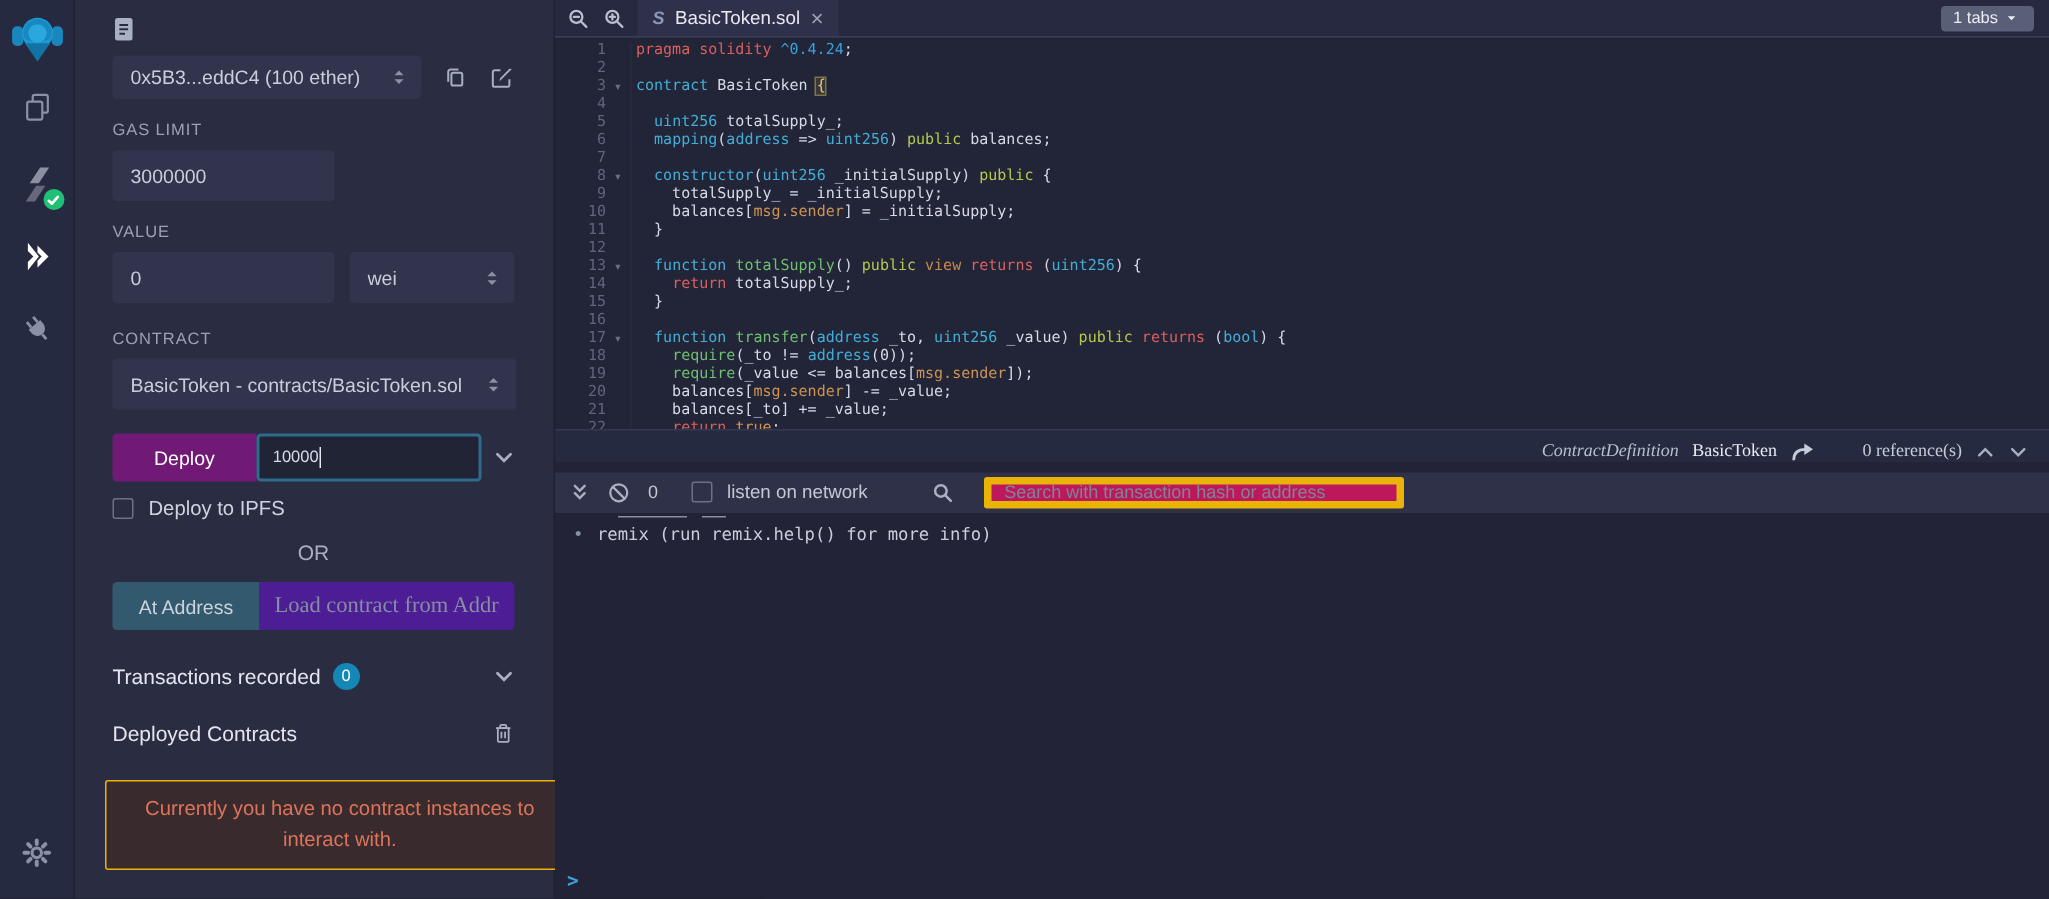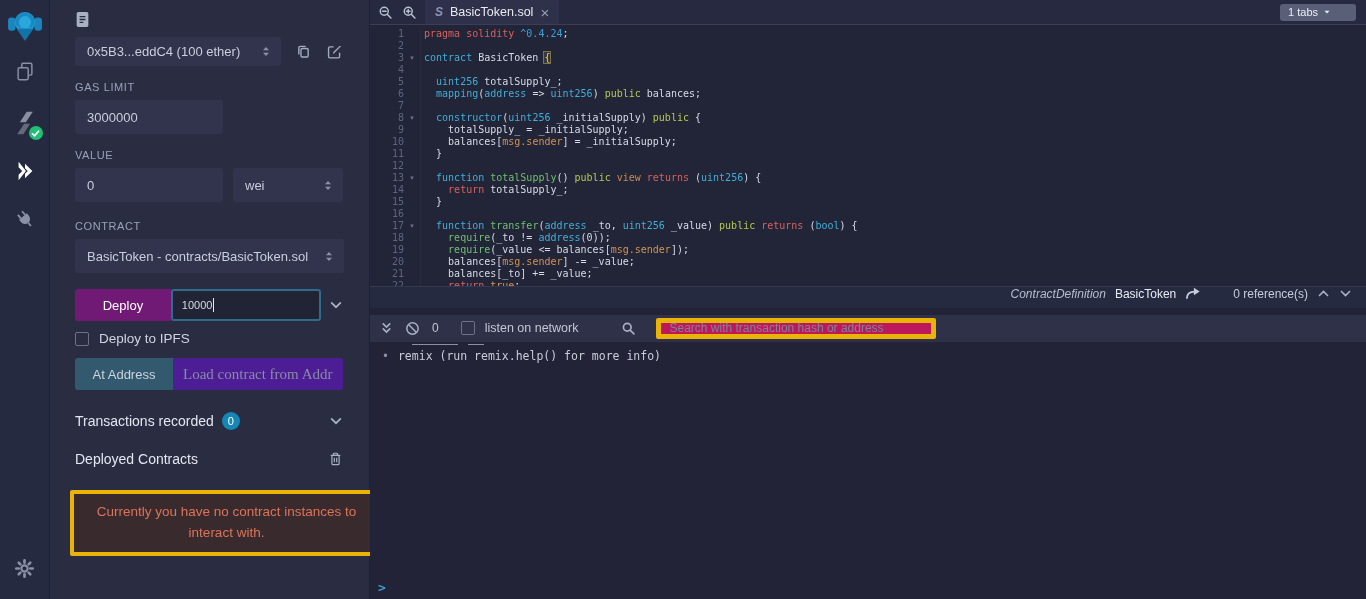--- a/index.html
+++ b/index.html
@@ -87,37 +87,37 @@
   .txrec-row { margin-top:22px; justify-content:flex-start; gap:8px; color:#e3e6ee; font-size:14px; }
   .count-badge { width:18px; height:18px; border-radius:50%; background:#1587b7; color:#fff;
     font-size:11px; display:flex; align-items:center; justify-content:center; }
   .row-spacer { flex:1; }
   .chev { color:#aab0c4; cursor:pointer; }
 
   .deployed-row { margin-top:21px; color:#e3e6ee; font-size:14px; }
 
   .warnbox {
     margin-top:23px; margin-left:-5px; width:313px; min-height:57px;
-    background:#392b2d; border:4px solid #eab308; border-radius:2px;
+    background:#392b2d; border:1px solid #eab308; border-radius:2px;
     color:#dc735a; font-size:13.5px; text-align:center; line-height:1.55;
     display:flex; align-items:center; justify-content:center; padding:8px 14px;
   }
 
   
   .editor-col { flex:1; min-width:0; display:flex; flex-direction:column; background:#222437; }
 
   .tabbar { height:25px; flex:none; background:#262940; display:flex; align-items:stretch;
             border-bottom:1px solid #3a3e58; }
   .zoom-ctrls { display:flex; align-items:center; gap:9px; padding:0 8px 0 8px; color:#b9bfd2; }
   .tab { background:#2e3149; display:flex; align-items:center; gap:7px; padding:0 10px;
          font-size:12.5px; color:#e8eaf2; cursor:pointer; }
   .sol-glyph { color:#8e96b8; font-weight:bold; font-style:italic; font-size:12px; }
   .tab-close { color:#9aa0b4; font-size:15px; line-height:1; cursor:pointer; }
   .tabs-badge { margin-left:auto; align-self:center; margin-right:10px; background:#5a5f78;
-    border-radius:3px; padding:2px 25px 3px 8px; font-size:11px; color:#eceef5; cursor:pointer;
+    border-radius:3px; padding:2px 11px 3px 8px; font-size:11px; color:#eceef5; cursor:pointer;
     display:flex; align-items:center; gap:5px; }
 
   
   .code { flex:1; overflow:hidden; padding-top:3px; position:relative;
           font-family:"DejaVu Sans Mono", monospace; font-size:10px; line-height:12px; }
   .code-line { display:flex; height:12px; white-space:pre; }
   .gutter { width:34px; flex:none; text-align:right; color:#5f6581; font-size:10px; }
   .fold { width:16px; flex:none; text-align:center; color:#6a7089; font-size:7px; line-height:12px;
           font-family:"DejaVu Sans", sans-serif; cursor:pointer; }
   .lcontent { flex:1; border-left:1px solid rgba(255,255,255,0.04); padding-left:3px; }
@@ -126,22 +126,22 @@
   .tk-green { color:#6fc06f; }
   .tk-lime  { color:#b3c94e; }
   .tk-orange{ color:#c98a4e; }
   .tk-gold  { color:#cf9352; }
   .tk-ver   { color:#38a1d8; }
   .tk-plain { color:#d6dae6; }
   .tk-bracket { color:#e8c66a; outline:1px solid #7d7348; background:rgba(125,115,72,.25); }
 
   
   .ed-status { height:22px; flex:none; background:#262a40; border-top:1px solid #343850;
-    display:flex; align-items:flex-start; justify-content:flex-end; gap:9px; padding:0 14px;
-    font-size:12px; color:#c7ccdb; }
+    display:flex; align-items:flex-end; justify-content:flex-end; gap:9px; padding:0 14px;
+    font-size:12px; color:#c7ccdb;font-family:Liberation Serif, serif; }
   .node-type { font-style:italic; color:#b8bdcf; }
   .node-name { color:#e8eaf2; }
   .goto { color:#c7ccdb; cursor:pointer; }
 
   .ed-gap { height:7px; flex:none; background:#222336; }
 
   
   .term-bar { height:27px; flex:none; background:#2e3148; display:flex; align-items:center;
     gap:12px; padding:0 10px; }
   .term-icon { color:#aab0c4; cursor:pointer; }
@@ -298,20 +298,21 @@
         <polyline points="3,5.5 8,10.5 13,5.5"></polyline>
       </svg>
     </span>
   </div>
 
   <div class="row publish-row">
     <span class="checkbox"></span>
     <span class="publish-label">Deploy to IPFS</span>
   </div>
 
+  <div class="or-line">OR</div>
 
   <div class="row ataddr-row">
     <button class="btn-ataddr">At Address</button>
     <input class="ataddr-input" placeholder="Load contract from Address" style="">
   </div>
 
   <div class="row txrec-row">
     <span>Transactions recorded</span>
     <span class="count-badge">0</span>
     <span class="row-spacer"></span>

